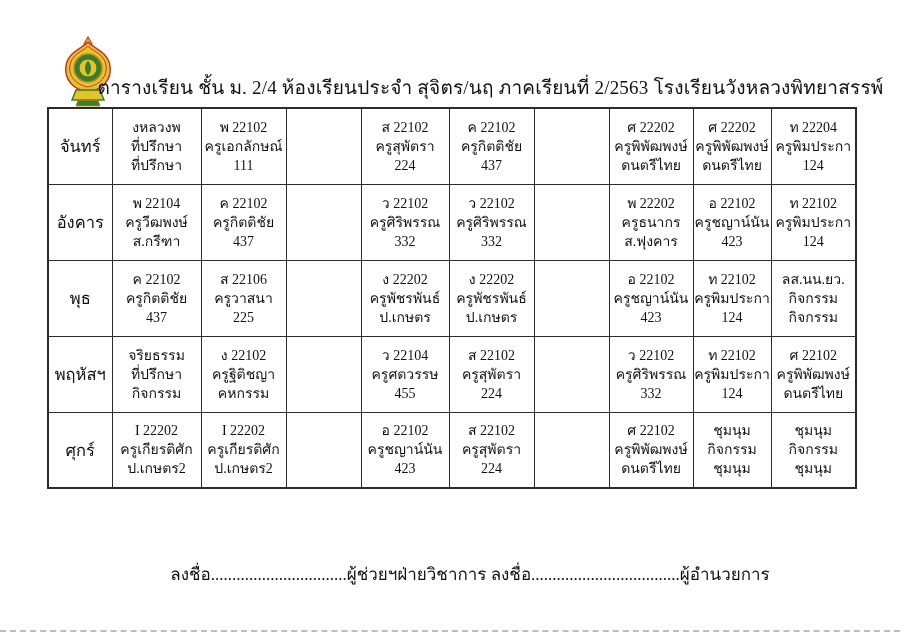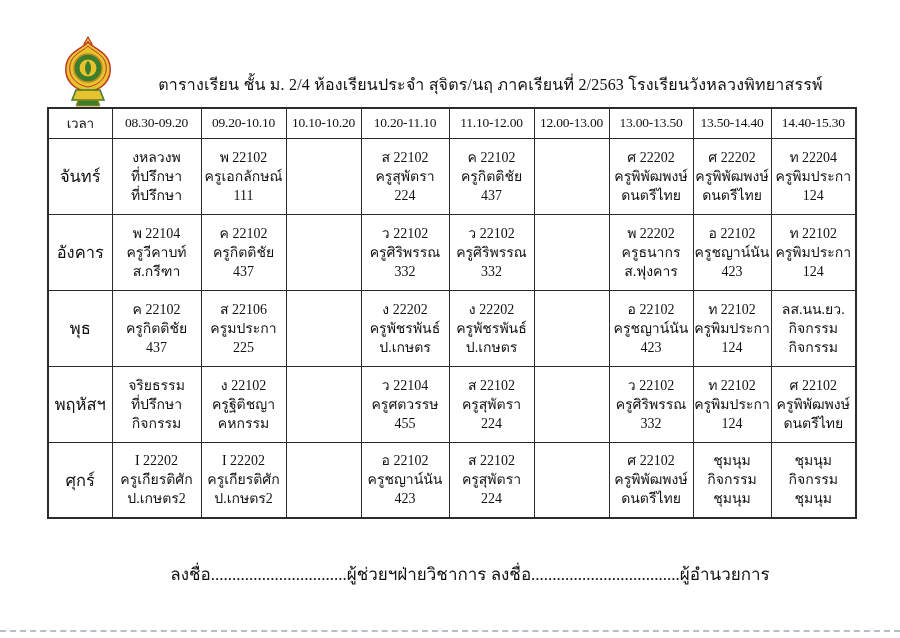--- a/index.html
+++ b/index.html
@@ -3,21 +3,21 @@
 <meta charset="utf-8">
 <style>
   html,body{margin:0;padding:0;}
   body{
     width:900px;height:638px;background:#ffffff;position:relative;overflow:hidden;
     font-family:"Liberation Serif","DejaVu Serif",serif;color:#111;
   }
   .logo{position:absolute;left:56px;top:36px;width:64px;height:72px;}
   .title{
     position:absolute;top:72px;left:85px;right:4px;text-align:center;
-    font-size:16px;letter-spacing:.2px;white-space:nowrap;
+    font-size:19px;letter-spacing:.2px;white-space:nowrap;
   }
   table.tt{
     position:absolute;left:47px;top:107px;width:808px;
     border-collapse:collapse;table-layout:fixed;
     border:2px solid #2b2b2b;
   }
   table.tt th,table.tt td{
     border:1px solid #2b2b2b;padding:0;text-align:center;vertical-align:middle;
     font-weight:normal;overflow:hidden;
   }
@@ -62,32 +62,20 @@
       <col style="width:85px">
       <col style="width:75px">
     <col style="width:88px">
       <col style="width:85px">
       <col style="width:75px">
       <col style="width:84px">
     <col style="width:78px">
       <col style="width:85px">
   </colgroup>
   <thead>
-    <tr class="hdr2">
-      <th>เวลา</th>
-      <td>08.30-09.20</td>
-      <td>09.20-10.10</td>
-      <td>10.10-10.20</td>
-      <td>10.20-11.10</td>
-      <td>11.10-12.00</td>
-      <td>12.00-13.00</td>
-      <td>13.00-13.50</td>
-      <td>13.50-14.40</td>
-      <td>14.40-15.30</td>
-    </tr>
   </thead>
   <tbody>
     <tr class="day">
       <td class="day-name">จันทร์</td>
       <td class="c">
           <div>งหลวงพ</div>
           <div>ที่ปรึกษา</div>
           <div>ที่ปรึกษา</div>
         </td>
       <td class="c">
@@ -120,21 +108,21 @@
       <td class="c">
           <div>ท 22204</div>
           <div>ครูพิมประกา</div>
           <div>124</div>
         </td>
     </tr>
     <tr class="day">
       <td class="day-name">อังคาร</td>
       <td class="c">
           <div>พ 22104</div>
-          <div>ครูวีคาบท์</div>
+          <div>ครูวีฒพงษ์</div>
           <div>ส.กรีฑา</div>
         </td>
       <td class="c">
           <div>ค 22102</div>
           <div>ครูกิตติชัย</div>
           <div>437</div>
         </td>
       <td class="c"></td>
       <td class="c">
           <div>ว 22102</div>
@@ -165,21 +153,21 @@
     </tr>
     <tr class="day">
       <td class="day-name">พุธ</td>
       <td class="c">
           <div>ค 22102</div>
           <div>ครูกิตติชัย</div>
           <div>437</div>
         </td>
       <td class="c">
           <div>ส 22106</div>
-          <div>ครูมประกา</div>
+          <div>ครูวาสนา</div>
           <div>225</div>
         </td>
       <td class="c"></td>
       <td class="c">
           <div>ง 22202</div>
           <div>ครูพัชรพันธ์</div>
           <div>ป.เกษตร</div>
         </td>
       <td class="c">
           <div>ง 22202</div>

